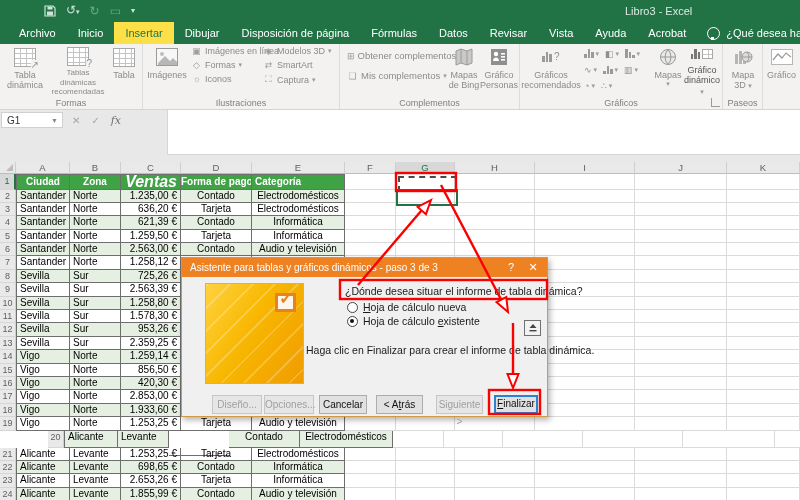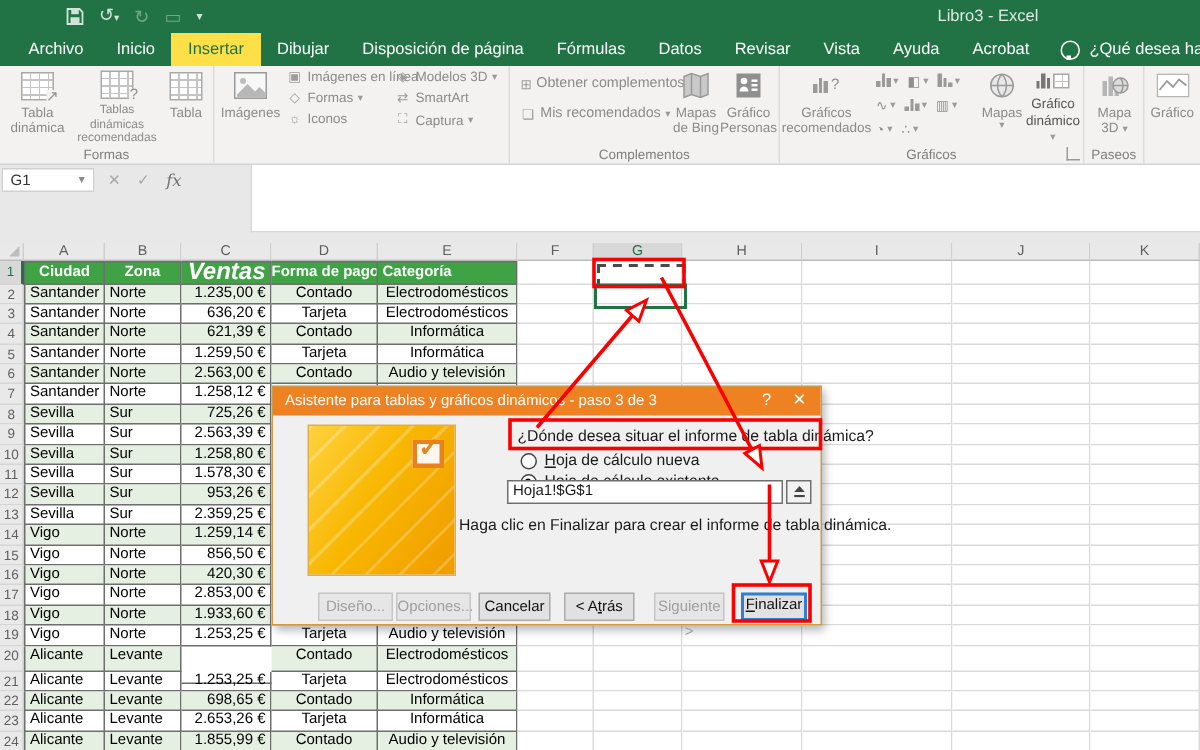--- a/index.html
+++ b/index.html
@@ -196,31 +196,32 @@
         <div class="smallitem">
             <span class="sicon">⇄</span>
             <span>SmartArt</span>
           </div>
         <div class="smallitem">
             <span class="sicon">⛶</span>
             <span>Captura</span>
             <span class="caret">▾</span>
           </div>
       </div>
+      <div class="glabel">Ilustraciones</div>
     </div>
 
     <div class="rgroup" style="left:340px;width:180px">
       <div class="smallcol" style="left:7px;width:100px;gap:9px;top:6px;">
         <div class="smallitem" style="font-size:9.5px">
             <span class="sicon">⊞</span>
             <span>Obtener complementos</span>
           </div>
         <div class="smallitem" style="font-size:9.5px">
             <span class="sicon">❏</span>
-            <span>Mis recomendados</span>
+            <span>Mis complementos</span>
             <span class="caret">▾</span>
           </div>
       </div>
       <div class="bigbtn" style="left:108px;width:32px">
         <span class="bicon">
           <svg class="ric" width="18" height="18" viewBox="0 0 18 18">
               <path d="M1 3 L6 1 L12 3 L17 1 V15 L12 17 L6 15 L1 17 Z" fill="#c9c9c9" stroke="#9a9a9a"></path>
               <path d="M6 1 V15 M12 3 V17" stroke="#9a9a9a" fill="none"></path>
             </svg>
         </span>
@@ -643,21 +644,21 @@
         <div class="tcell alignR" style="width: 60px; flex: 0 0 auto; line-height: 12.4px; font-size: 10px;">1.253,25 €</div>
         <div class="tcell alignC" style="width: 71px; flex: 0 0 auto; line-height: 12.4px; font-size: 10px;">Tarjeta</div>
         <div class="tcell alignC" style="width: 93px; flex: 0 0 auto; line-height: 12.4px; font-size: 10px;">Audio y televisión</div>
         <div class="cell" style="width: 51px; flex: 0 0 auto; line-height: 12.4px; font-size: 10px;"></div>
         <div class="cell" style="width: 59px; flex: 0 0 auto; line-height: 12.4px; font-size: 10px;"></div>
         <div class="cell" style="width: 80px; flex: 0 0 auto; line-height: 12.4px; font-size: 10px;"></div>
         <div class="cell" style="width: 100px; flex: 0 0 auto; line-height: 12.4px; font-size: 10px;"></div>
         <div class="cell" style="width: 92px; flex: 0 0 auto; line-height: 12.4px; font-size: 10px;"></div>
         <div class="cell" style="width: 73px; flex: 0 0 auto; line-height: 12.4px; font-size: 10px;"></div>
       </div>
-      <div class="srow" style="height: 17px;">
+      <div class="srow" style="height: 17px; padding-left: 48px;">
         <div class="gut" style="width: 16px; flex: 0 0 auto; line-height: 13.4px;">20</div>
         <div class="tcell alignL first band" style="width: 54px; flex: 0 0 auto; line-height: 12.4px; font-size: 10px;">Alicante</div>
         <div class="tcell alignL band" style="width: 51px; flex: 0 0 auto; line-height: 12.4px; font-size: 10px;">Levante</div>
         <div class="tcell alignR band" style="width: 60px; flex: 0 0 auto; line-height: 12.4px; font-size: 10px; margin-top: 24px;">3.215,30 €</div>
         <div class="tcell alignC band" style="width: 71px; flex: 0 0 auto; line-height: 12.4px; font-size: 10px;">Contado</div>
         <div class="tcell alignC band" style="width: 93px; flex: 0 0 auto; line-height: 12.4px; font-size: 10px;">Electrodomésticos</div>
         <div class="cell" style="width: 51px; flex: 0 0 auto; line-height: 12.4px; font-size: 10px;"></div>
         <div class="cell" style="width: 59px; flex: 0 0 auto; line-height: 12.4px; font-size: 10px;"></div>
         <div class="cell" style="width: 80px; flex: 0 0 auto; line-height: 12.4px; font-size: 10px;"></div>
         <div class="cell" style="width: 100px; flex: 0 0 auto; line-height: 12.4px; font-size: 10px;"></div>
@@ -733,21 +734,20 @@
       </div>
     <div class="dquestion">¿Dónde desea situar el informe de tabla dinámica?</div>
     <div class="drow" style="top:43px">
       <span class="radio"></span>
       <span><u>H</u>oja de cálculo nueva</span>
     </div>
     <div class="drow" style="top:57px">
       <span class="radio sel"></span>
       <span>Hoja de cálculo <u>e</u>xistente</span>
     </div>
-    <div class="dfield">Hoja1!$G$1</div>
     <div class="dfieldbtn">
       <svg width="10" height="10" viewBox="0 0 10 10">
           <path d="M5 1 L8.5 5 H1.5 Z" fill="#444"></path>
           <rect x="1.5" y="7" width="7" height="1.4" fill="#444"></rect>
         </svg>
     </div>
     <div class="dhint">Haga clic en Finalizar para crear el informe de tabla dinámica.</div>
     <div class="dbtn dis" style="left:30px;width:50px">Diseño...</div>
     <div class="dbtn dis" style="left:82px;width:50px">Opciones...</div>
     <div class="dbtn" style="left:137px;width:48px">Cancelar</div>

